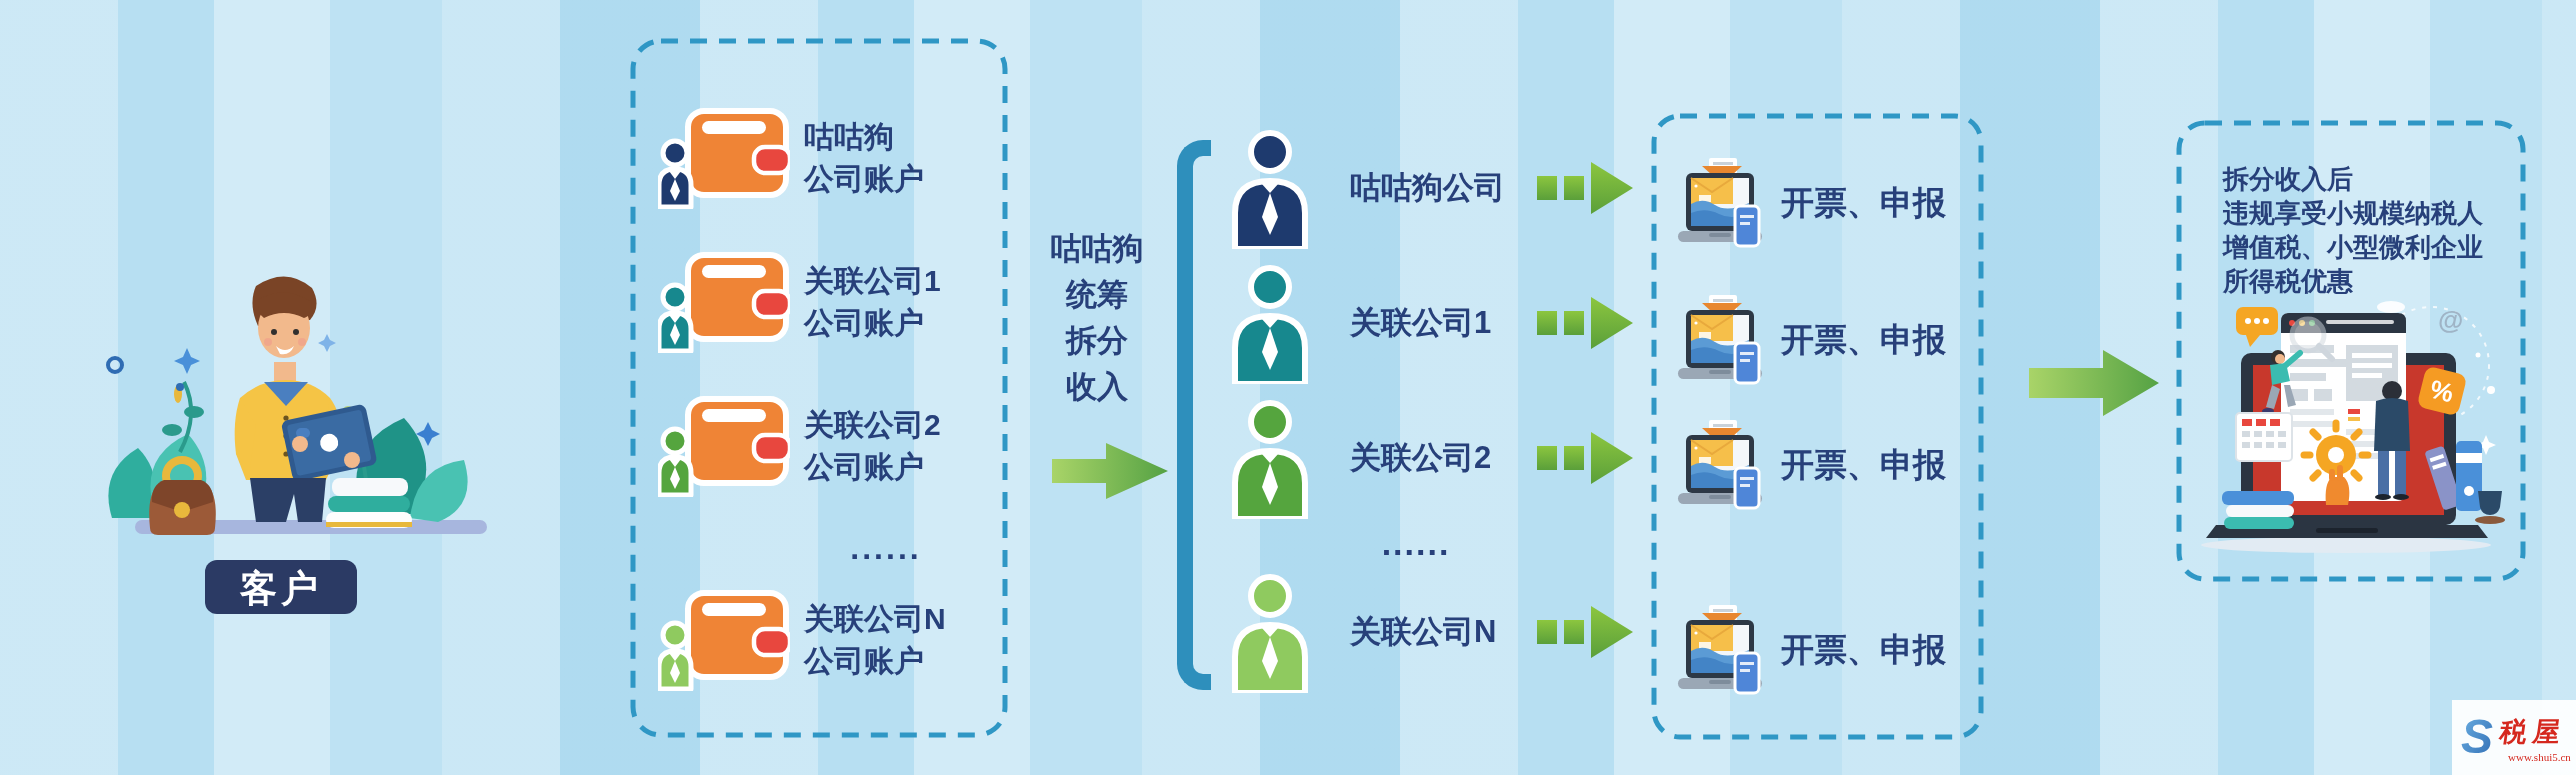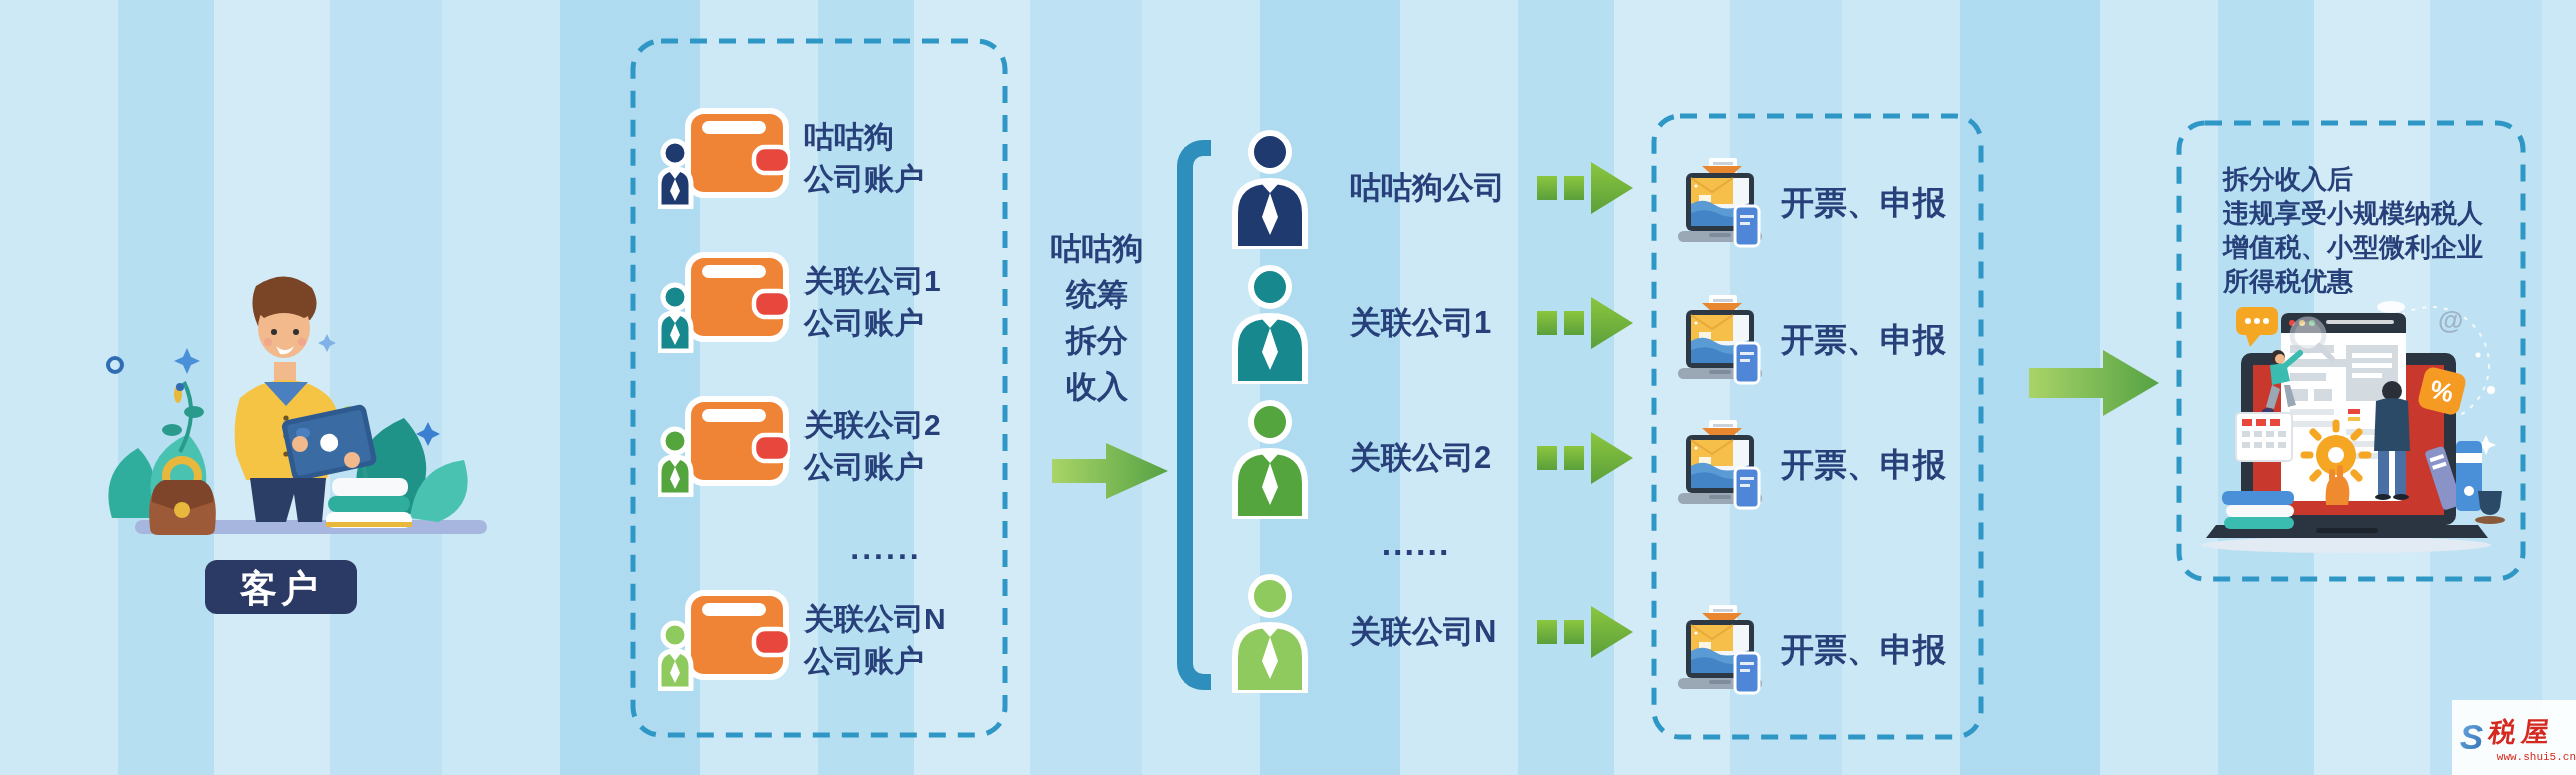--- a/index.html
+++ b/index.html
@@ -57,21 +57,21 @@
 
   .result-text{left:34px;top:42px;width:300px;font-size:26px;line-height:34px;font-weight:700;color:#27407a;margin-left:13px;}
 
   
   .watermark{
     left:2452px;top:700px;width:124px;height:76px;background:rgba(255,255,255,0.92);
     display:flex;align-items:center;padding-left:4px;box-sizing:border-box;
   }
   .wm-col{margin-left:2px;display:flex;flex-direction:column;align-items:flex-start;}
   .wm-brand{color:#d5281e;font-size:27px;font-weight:700;letter-spacing:6px;transform:skewX(-8deg);font-family:"Liberation Serif",serif;}
-  .wm-url{color:#d5281e;font-size:11px;font-family:Liberation Mono, monospace;margin-top:1px;padding-left:8px;}
+  .wm-url{color:#d5281e;font-size:11px;font-family:Liberation Serif, serif;margin-top:1px;padding-left:8px;}
 </style>
 </head>
 <body>
 
 <div class="stage">
 
   <svg width="0" height="0" style="position:absolute" aria-hidden="true">
     <defs>
       <linearGradient id="gArrow" x1="0%" y1="0%" x2="100%" y2="100%">
         <stop offset="0" stop-color="#aed770"></stop>

